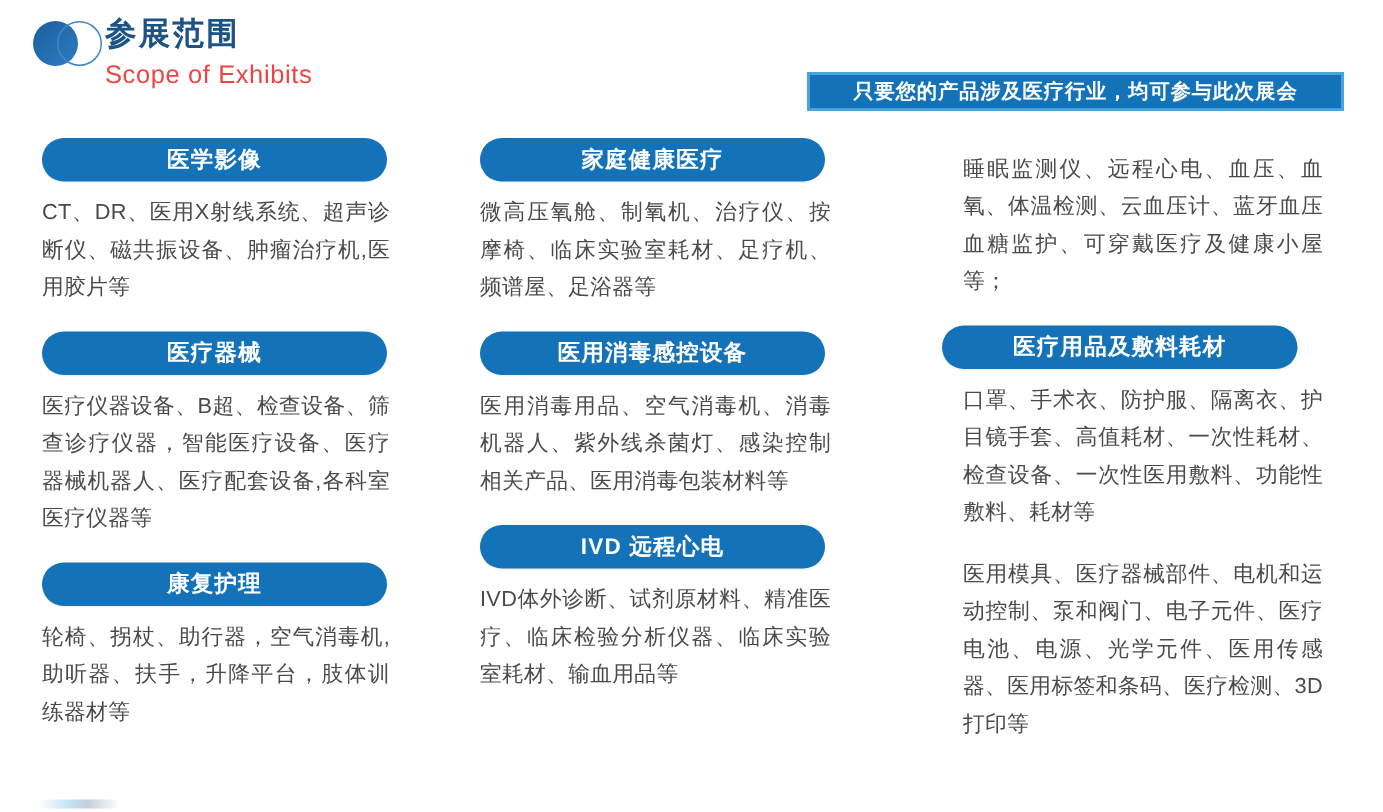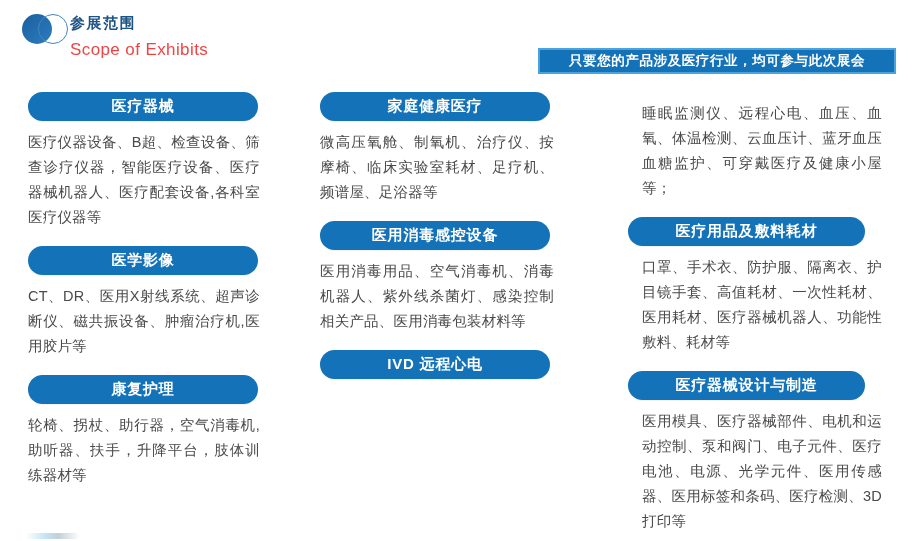--- a/index.html
+++ b/index.html
@@ -48,21 +48,21 @@
     border-radius: 50%;
     border: 1.6px solid #3f86c4;
     background: transparent;
   }
   .title-block {
     position: absolute;
     left: 70px;
     top: 10px;
   }
   .title-cn {
-    font-size: 15px;
+    font-size: 21px;
     font-weight: bold;
     color: #1d5384;
     letter-spacing: 1.5px;
     line-height: 26px;
     margin: 0;
   }
   .title-en {
     font-size: 17px;
     color: #ef4444;
     letter-spacing: 0.4px;
@@ -179,32 +179,32 @@
     <span>只要您的产品涉及医疗行业，均可参与此次展会</span>
   </div>
 
 </div>
 
 <div class="columns">
 
   <div class="column col-1">
     <div class="card">
       <div class="card-pill">
+        <span>医学影像</span>
+      </div>
+      <div class="card-body">CT、DR、医用X射线系统、超声诊断仪、磁共振设备、肿瘤治疗机,医用胶片等</div>
+    </div>
+    <div class="card">
+      <div class="card-pill">
         <span>医疗器械</span>
       </div>
       <div class="card-body">医疗仪器设备、B超、检查设备、筛查诊疗仪器，智能医疗设备、医疗器械机器人、医疗配套设备,各科室医疗仪器等</div>
     </div>
     <div class="card">
       <div class="card-pill">
-        <span>医学影像</span>
-      </div>
-      <div class="card-body">CT、DR、医用X射线系统、超声诊断仪、磁共振设备、肿瘤治疗机,医用胶片等</div>
-    </div>
-    <div class="card">
-      <div class="card-pill">
         <span>康复护理</span>
       </div>
       <div class="card-body">轮椅、拐杖、助行器，空气消毒机,助听器、扶手，升降平台，肢体训练器材等</div>
     </div>
   </div>
 
   <div class="column col-2">
     <div class="card">
       <div class="card-pill">
         <span>家庭健康医疗</span>
@@ -214,36 +214,34 @@
     <div class="card">
       <div class="card-pill">
         <span>医用消毒感控设备</span>
       </div>
       <div class="card-body">医用消毒用品、空气消毒机、消毒机器人、紫外线杀菌灯、感染控制相关产品、医用消毒包装材料等</div>
     </div>
     <div class="card">
       <div class="card-pill">
         <span>IVD 远程心电</span>
       </div>
+      <div class="card-body">IVD体外诊断、试剂原材料、精准医疗、临床检验分析仪器、临床实验室耗材、输血用品等</div>
     </div>
   </div>
 
   <div class="column col-3">
     <div class="card">
       <div class="card-body">睡眠监测仪、远程心电、血压、血氧、体温检测、云血压计、蓝牙血压血糖监护、可穿戴医疗及健康小屋等；</div>
     </div>
     <div class="card">
       <div class="card-pill">
         <span>医疗用品及敷料耗材</span>
       </div>
-      <div class="card-body">口罩、手术衣、防护服、隔离衣、护目镜手套、高值耗材、一次性耗材、医用耗材、医疗器械机器人、功能性敷料、耗材等</div>
-    </div>
-    <div class="card">
-      <div class="card-pill">
-        <span>医疗器械设计与制造</span>
-      </div>
+      <div class="card-body">口罩、手术衣、防护服、隔离衣、护目镜手套、高值耗材、一次性耗材、检查设备、一次性医用敷料、功能性敷料、耗材等</div>
+    </div>
+    <div class="card">
       <div class="card-body">医用模具、医疗器械部件、电机和运动控制、泵和阀门、电子元件、医疗电池、电源、光学元件、医用传感器、医用标签和条码、医疗检测、3D打印等</div>
     </div>
   </div>
 
 </div>
 
 <div class="footer-accent"></div>
 
 </body></html>

